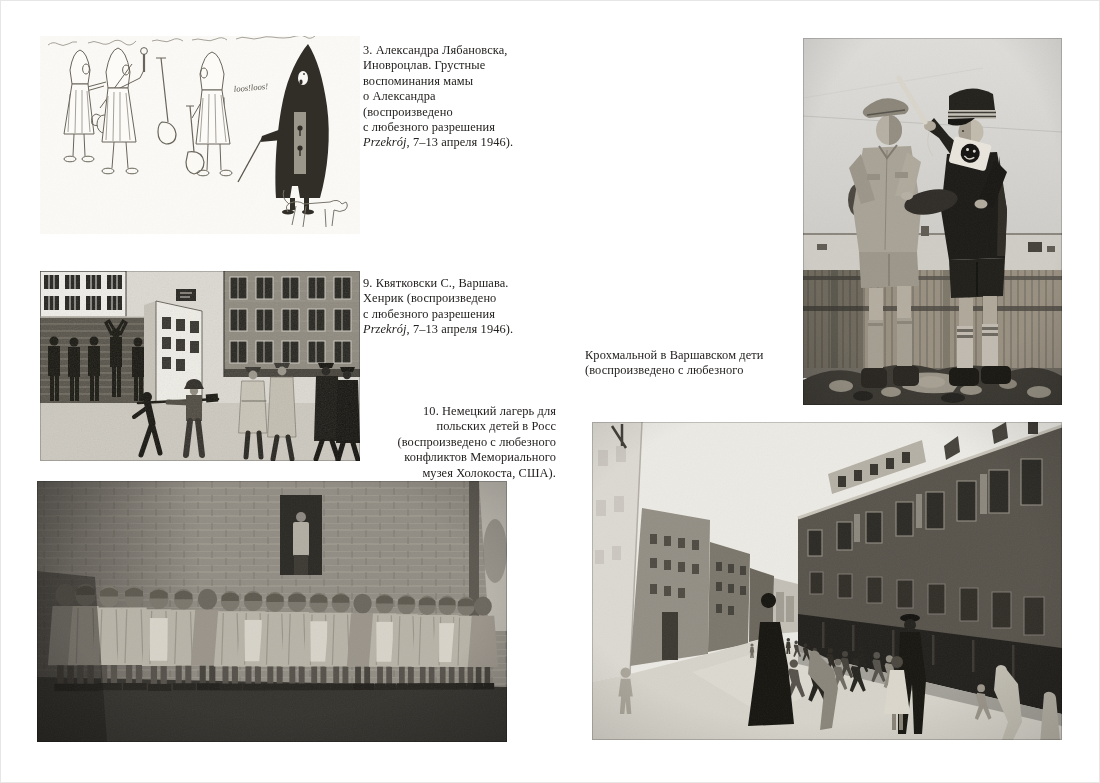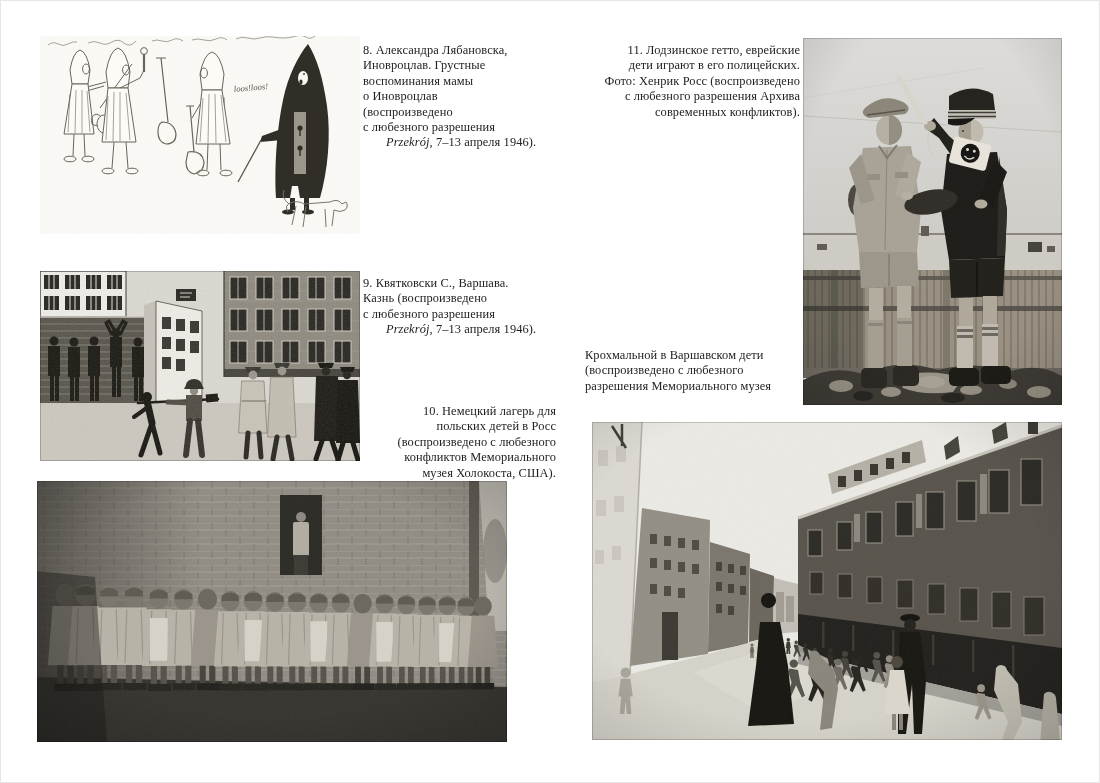--- a/index.html
+++ b/index.html
@@ -1,21 +1,21 @@
 <!DOCTYPE html>
 <html><head>
 <meta charset="utf-8">
 <style>
   html,body{margin:0;padding:0;background:#fff;}
   .shot{position:relative;width:1100px;height:783px;background:#ffffff;overflow:hidden;
         font-family:"Liberation Serif","DejaVu Serif",serif;box-shadow:0 0 0 1px #e6e6e6 inset;}
   .cap{position:absolute;font-size:12.4px;line-height:15.4px;color:#242220;letter-spacing:.1px;}
   .cap .ln{white-space:nowrap;}
   .cap.r{text-align:right;}
-  .it{font-style:italic;margin-left:23px;}
+  .it{font-style:italic;}
   .art{position:absolute;}
   .art svg{display:block;width:100%;height:100%;}
 </style>
 </head>
 <body>
 
 <div class="shot">
 
   <div class="art" style="left:40px;top:36px;width:320px;height:198px">
     <svg viewBox="0 0 320 198">
@@ -98,24 +98,24 @@
         <ellipse cx="248" cy="176" rx="6" ry="2.5" fill="#312e28"></ellipse>
           <ellipse cx="268" cy="176" rx="6" ry="2.5" fill="#312e28"></ellipse>
       </g>
       <g stroke="#7a756b" stroke-width="1" fill="none">
         <path d="M248 176 Q244 170 250 167 Q258 164 264 168 L290 166 Q298 162 302 168 L306 166 Q309 170 305 174 Q300 177 294 174 L292 190 M285 173 L286 191 M266 170 L263 191 M256 170 L252 189 M249 168 Q241 162 244 154"></path>
       </g>
     </svg>
   </div>
 
   <div class="cap" style="left:363px;top:43px;width:196px">
-    <div class="ln">8. Александра Лябановска,</div>
+    <div class="ln">3. Александра Лябановска,</div>
     <div class="ln">Иновроцлав. Грустные</div>
     <div class="ln">воспоминания мамы</div>
-    <div class="ln">о Иновроцлав</div>
+    <div class="ln">о Александра</div>
     <div class="ln">(воспроизведено</div>
     <div class="ln">с любезного разрешения</div>
     <div class="ln"><span class="it">Przekrój</span><span>, 7–13 апреля 1946).</span></div>
   </div>
 
   <div class="art" style="left:40px;top:271px;width:320px;height:190px">
     <svg viewBox="0 0 320 190">
       <defs>
         <filter id="n9">
             <feTurbulence type="fractalNoise" baseFrequency="0.75" numOctaves="2" stitchTiles="stitch"></feTurbulence>
@@ -269,21 +269,21 @@
            <path d="M303 172 L298 189 M313 172 L318 189" stroke="#12110c" stroke-width="5"></path>
           </g>
       </g>
       <rect width="320" height="190" filter="url(#n9)" opacity="0.16"></rect>
       <rect x="0.5" y="0.5" width="319" height="189" fill="none" stroke="rgba(0,0,0,0.2)"></rect>
     </svg>
   </div>
 
   <div class="cap" style="left:363px;top:276px;width:196px">
     <div class="ln">9. Квятковски С., Варшава.</div>
-    <div class="ln">Казнь (воспроизведено</div>
+    <div class="ln">Хенрик (воспроизведено</div>
     <div class="ln">с любезного разрешения</div>
     <div class="ln"><span class="it">Przekrój</span><span>, 7–13 апреля 1946).</span></div>
   </div>
 
   <div class="cap r" style="left:336px;top:404px;width:220px">
     <div class="ln">10. Немецкий лагерь для</div>
     <div class="ln">польских детей в Росс</div>
     <div class="ln">(воспроизведено с любезного</div>
     <div class="ln">конфликтов Мемориального</div>
     <div class="ln">музея Холокоста, США).</div>
@@ -368,27 +368,20 @@
         <use href="#kA" transform="translate(413,114) scale(1.6)"></use>
         <use href="#kC" transform="translate(430,114) scale(1.6)"></use>
       </g>
       <polygon points="0,90 58,96 70,261 0,261" fill="rgba(25,23,20,0.45)"></polygon>
       <rect width="470" height="261" filter="url(#n10)" opacity="0.07"></rect>
       <rect width="470" height="261" fill="url(#vg10)"></rect>
       <rect x="0.5" y="0.5" width="469" height="260" fill="none" stroke="rgba(0,0,0,0.2)"></rect>
     </svg>
   </div>
 
-  <div class="cap r" style="left:579px;top:43px;width:221px">
-    <div class="ln">11. Лодзинское гетто, еврейские</div>
-    <div class="ln">дети играют в его полицейских.</div>
-    <div class="ln">Фото: Хенрик Росс (воспроизведено</div>
-    <div class="ln">с любезного разрешения Архива</div>
-    <div class="ln">современных конфликтов).</div>
-  </div>
 
   <div class="art" style="left:803px;top:38px;width:259px;height:367px">
     <svg viewBox="0 0 259 367">
       <defs>
         <linearGradient id="sky11" x1="0" y1="0" x2="0" y2="1">
           <stop offset="0" stop-color="#deddda"></stop>
             <stop offset="1" stop-color="#cbcac5"></stop>
         </linearGradient>
         <radialGradient id="vg11" cx="50%" cy="45%" r="80%">
           <stop offset="62%" stop-color="#000" stop-opacity="0"></stop>
@@ -504,21 +497,20 @@
       </g>
       <rect width="259" height="367" filter="url(#n11)" opacity="0.06"></rect>
       <rect width="259" height="367" fill="url(#vg11)"></rect>
       <rect x="0.5" y="0.5" width="258" height="366" fill="none" stroke="rgba(0,0,0,0.18)"></rect>
     </svg>
   </div>
 
   <div class="cap" style="left:585px;top:348px;width:240px">
     <div class="ln">Крохмальной в Варшавском дети</div>
     <div class="ln">(воспроизведено с любезного</div>
-    <div class="ln">разрешения Мемориального музея</div>
   </div>
 
   <div class="art" style="left:592px;top:422px;width:470px;height:318px">
     <svg viewBox="0 0 470 318">
       <defs>
         <radialGradient id="vg12" cx="45%" cy="45%" r="80%">
           <stop offset="62%" stop-color="#000" stop-opacity="0"></stop>
             <stop offset="100%" stop-color="#000" stop-opacity="0.15"></stop>
         </radialGradient>
         <filter id="n12">

